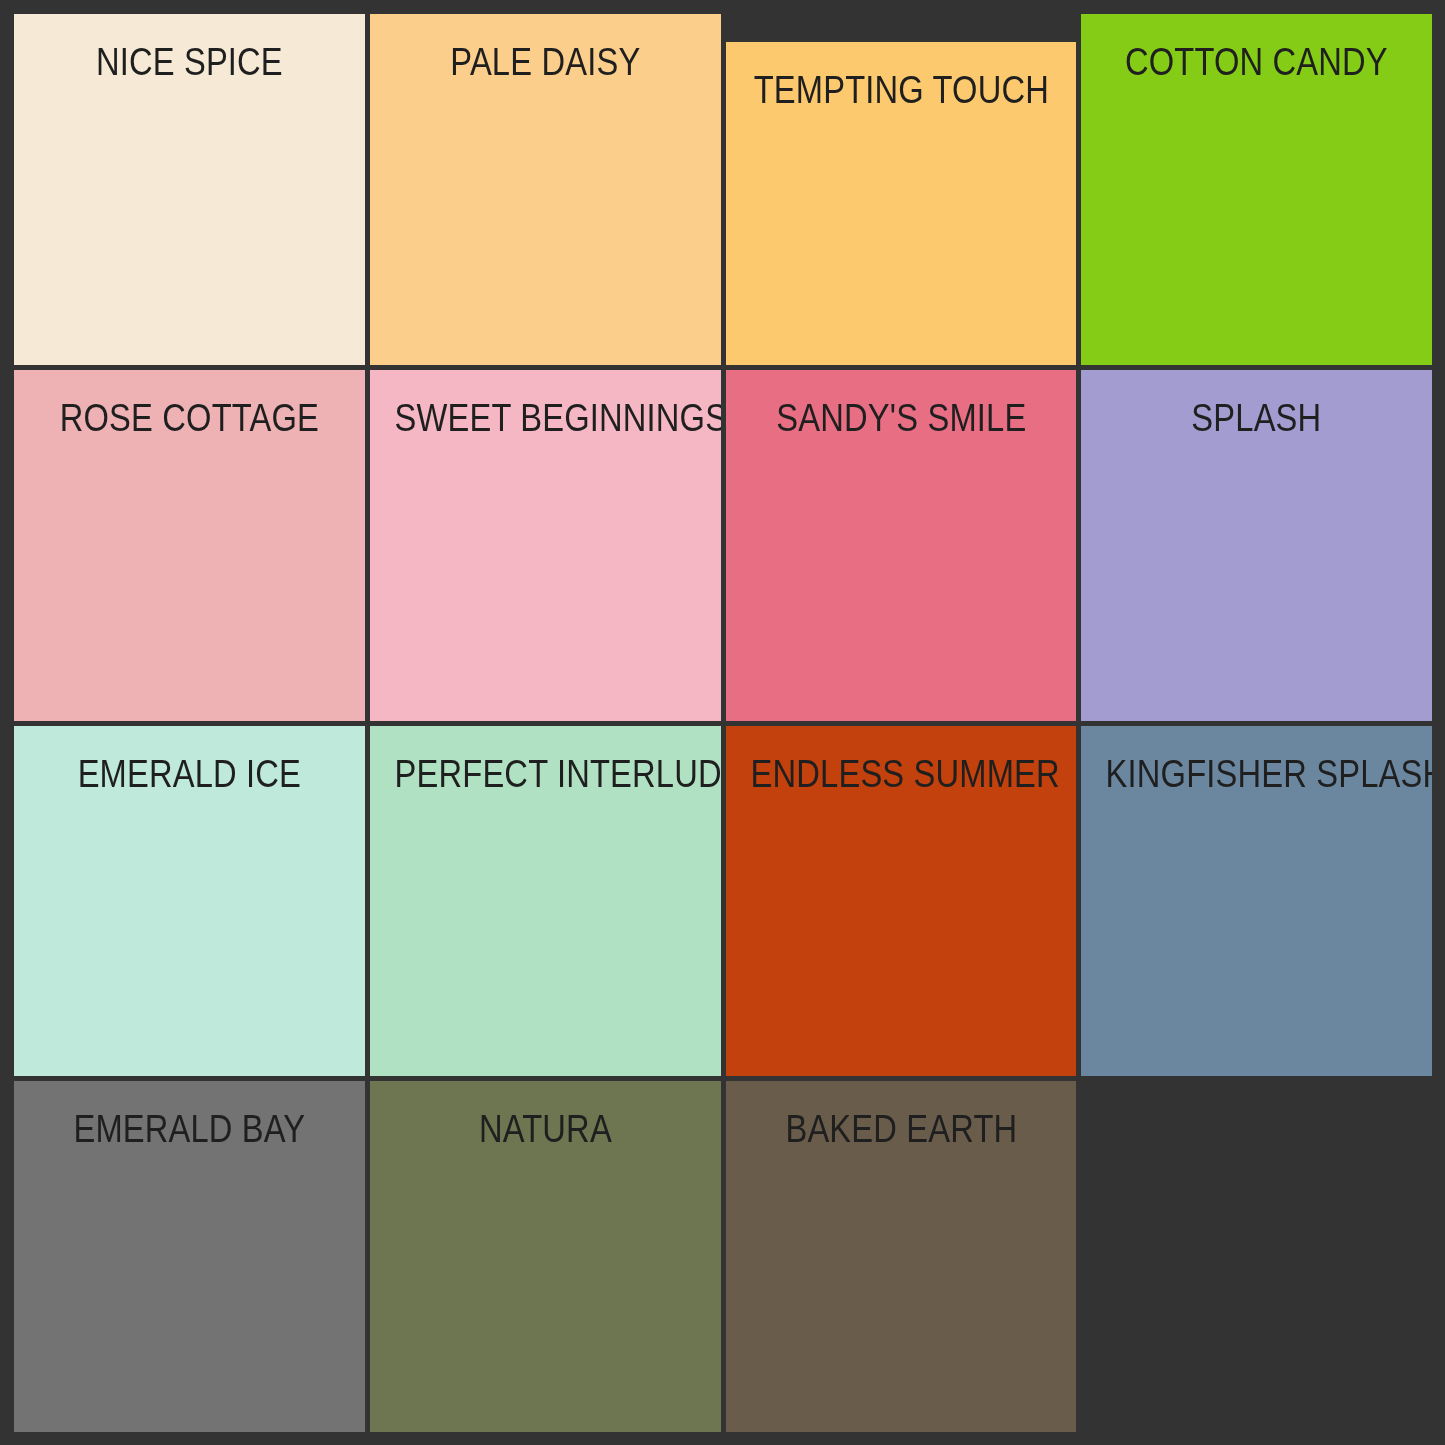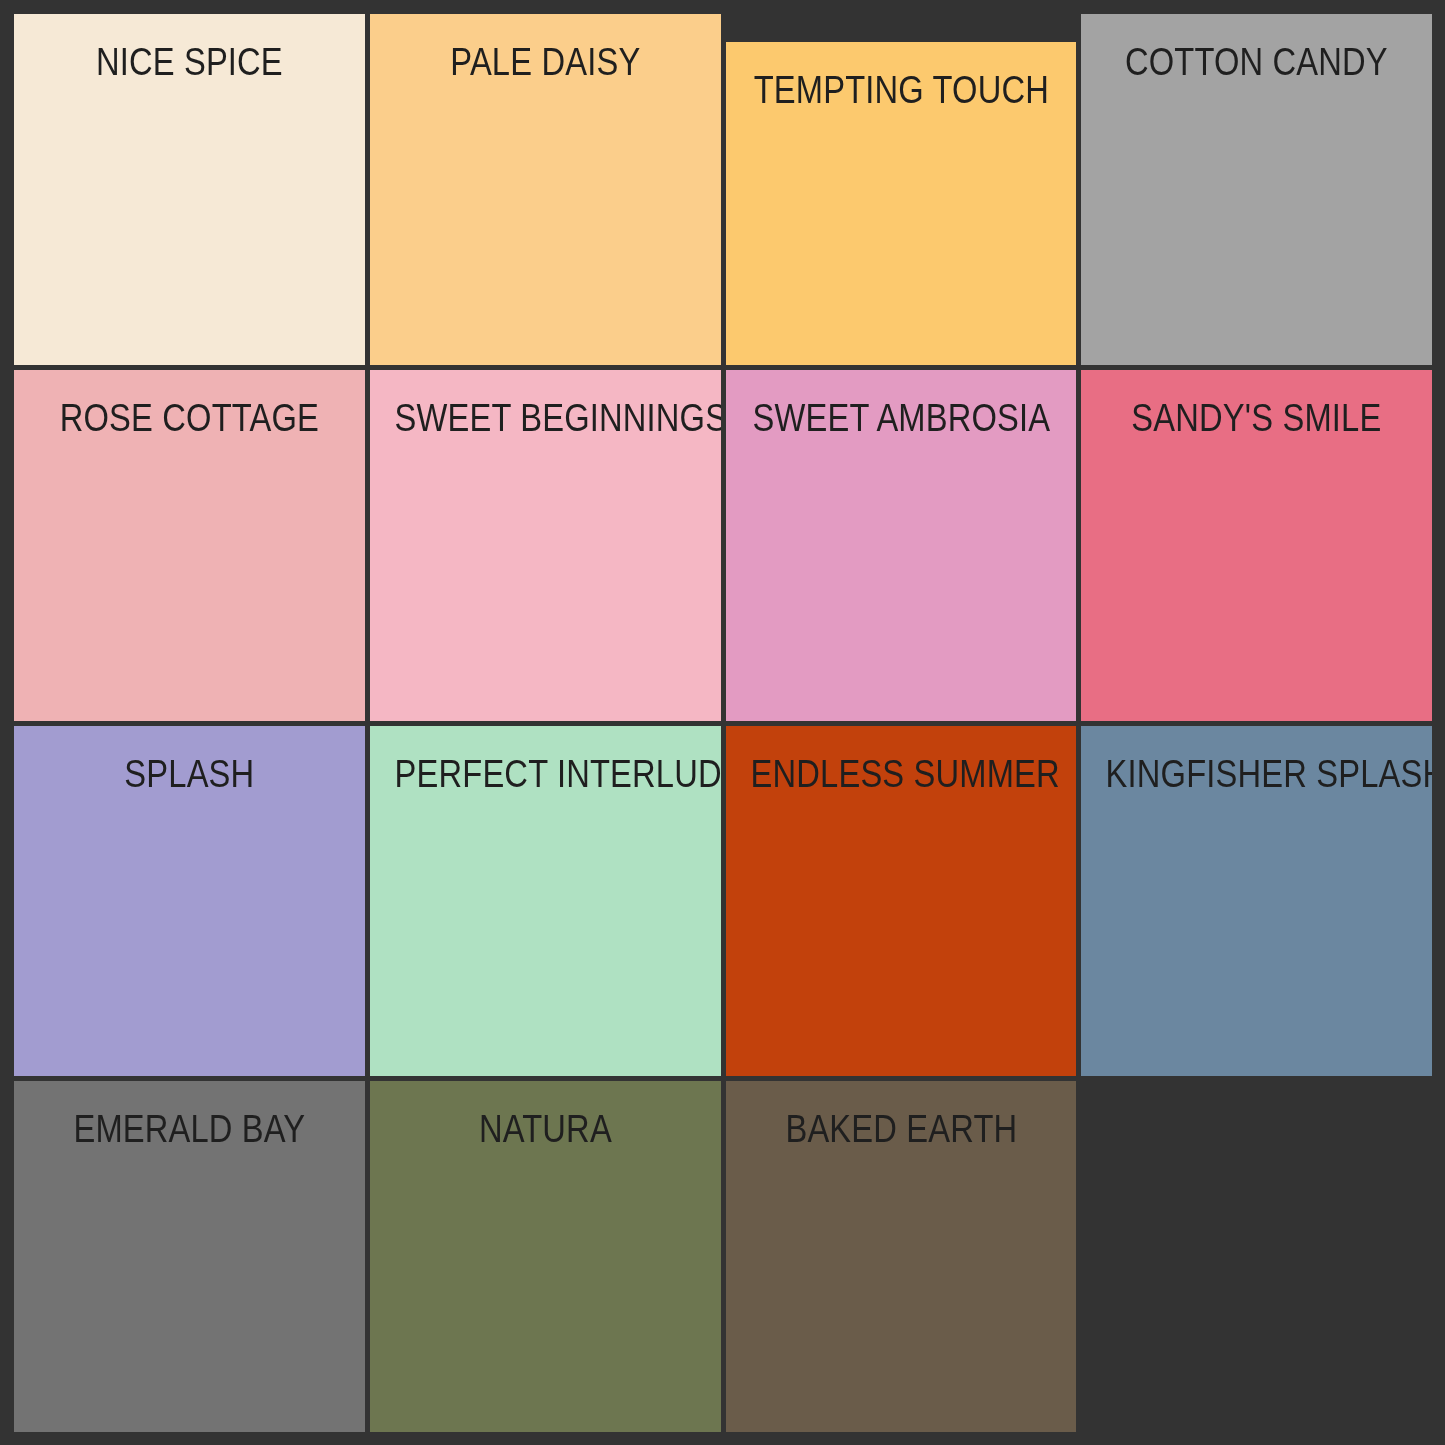--- a/index.html
+++ b/index.html
@@ -48,37 +48,37 @@
 <div id="palette-board" style="background: rgb(51, 51, 51);">
     <div class="swatch" style="background: rgb(246, 233, 214); padding-left: 16px;">
       <span class="swatch-label" style="color: rgb(31, 31, 31);">NICE SPICE</span>
     </div>
     <div class="swatch" style="background: rgb(251, 206, 139);">
       <span class="swatch-label" style="color: rgb(31, 31, 31);">PALE DAISY</span>
     </div>
     <div class="swatch" style="background: rgb(252, 201, 110); margin-top: 28px;">
       <span class="swatch-label" style="color: rgb(31, 31, 31);">TEMPTING TOUCH</span>
     </div>
-    <div class="swatch" style="background: #a3a3a3;">
+    <div class="swatch" style="background: #84cc16;">
       <span class="swatch-label" style="color: rgb(31, 31, 31);">COTTON CANDY</span>
     </div>
     <div class="swatch" style="background: rgb(239, 178, 180); padding-left: 21px;">
       <span class="swatch-label" style="color: rgb(31, 31, 31);">ROSE COTTAGE</span>
     </div>
     <div class="swatch" style="background: rgb(245, 183, 196);">
       <span class="swatch-label" style="color: rgb(31, 31, 31);">SWEET BEGINNINGS</span>
     </div>
-    <div class="swatch" style="background: rgb(227, 155, 194);">
-      <span class="swatch-label" style="color: rgb(31, 31, 31);">SWEET AMBROSIA</span>
-    </div>
     <div class="swatch" style="background: rgb(232, 110, 132);">
       <span class="swatch-label" style="color: rgb(31, 31, 31);">SANDY'S SMILE</span>
     </div>
     <div class="swatch" style="background: rgb(162, 156, 208); text-decoration: underline;">
       <span class="swatch-label" style="color: rgb(31, 31, 31);">SPLASH</span>
+    </div>
+    <div class="swatch" style="background: rgb(190, 233, 219);">
+      <span class="swatch-label" style="color: rgb(31, 31, 31);">EMERALD ICE</span>
     </div>
     <div class="swatch" style="background: rgb(175, 225, 194);">
       <span class="swatch-label" style="color: rgb(31, 31, 31);">PERFECT INTERLUDE</span>
     </div>
     <div class="swatch" style="background: #c2410c;">
       <span class="swatch-label" style="color: rgb(31, 31, 31);">ENDLESS SUMMER</span>
     </div>
     <div class="swatch" style="background: rgb(107, 135, 160);">
       <span class="swatch-label" style="color: rgb(31, 31, 31);">KINGFISHER SPLASH</span>
     </div>

